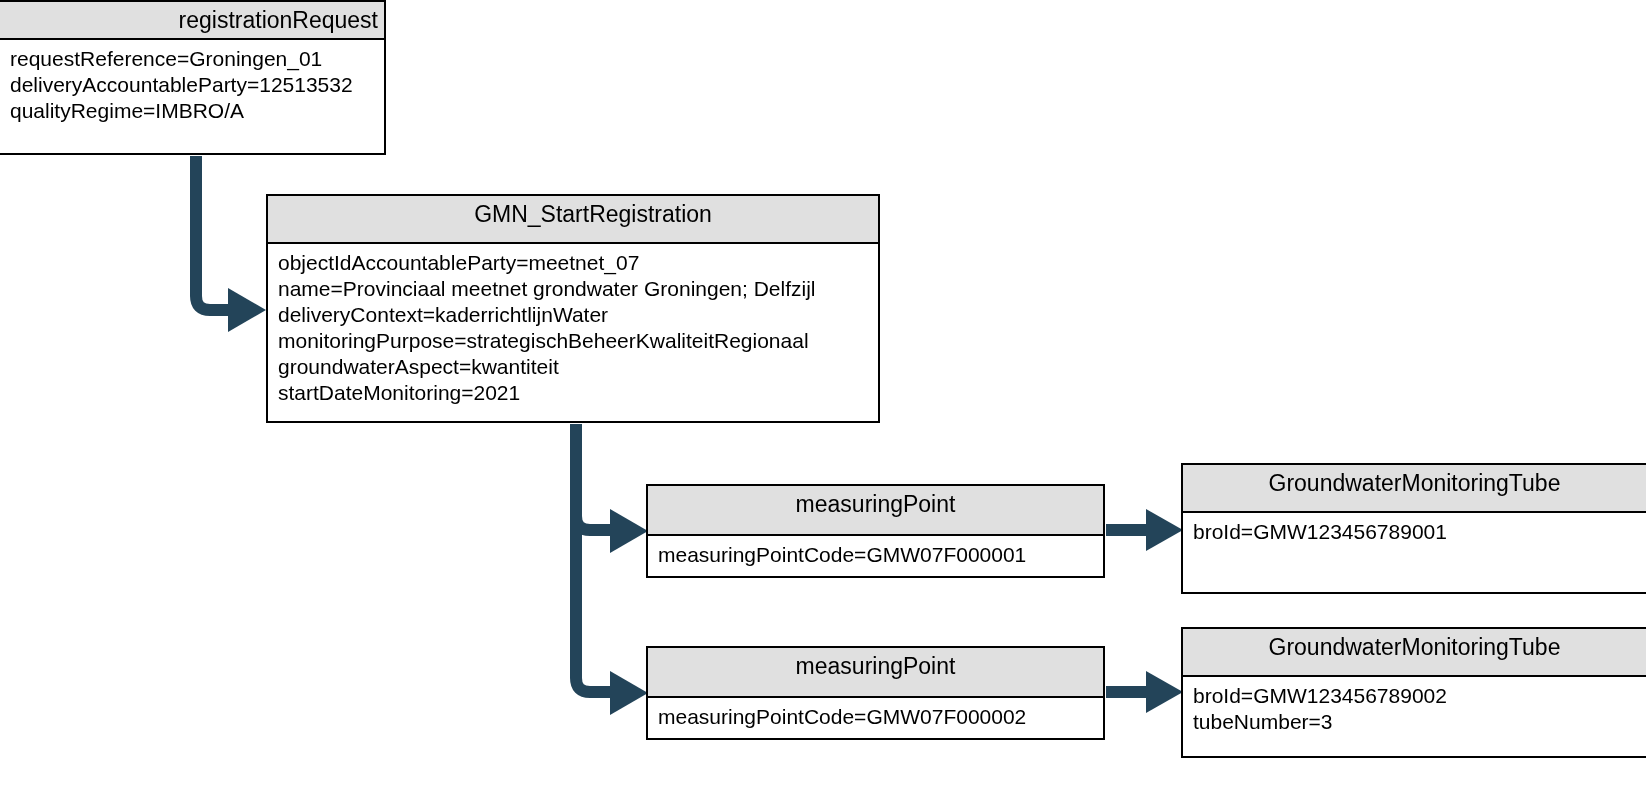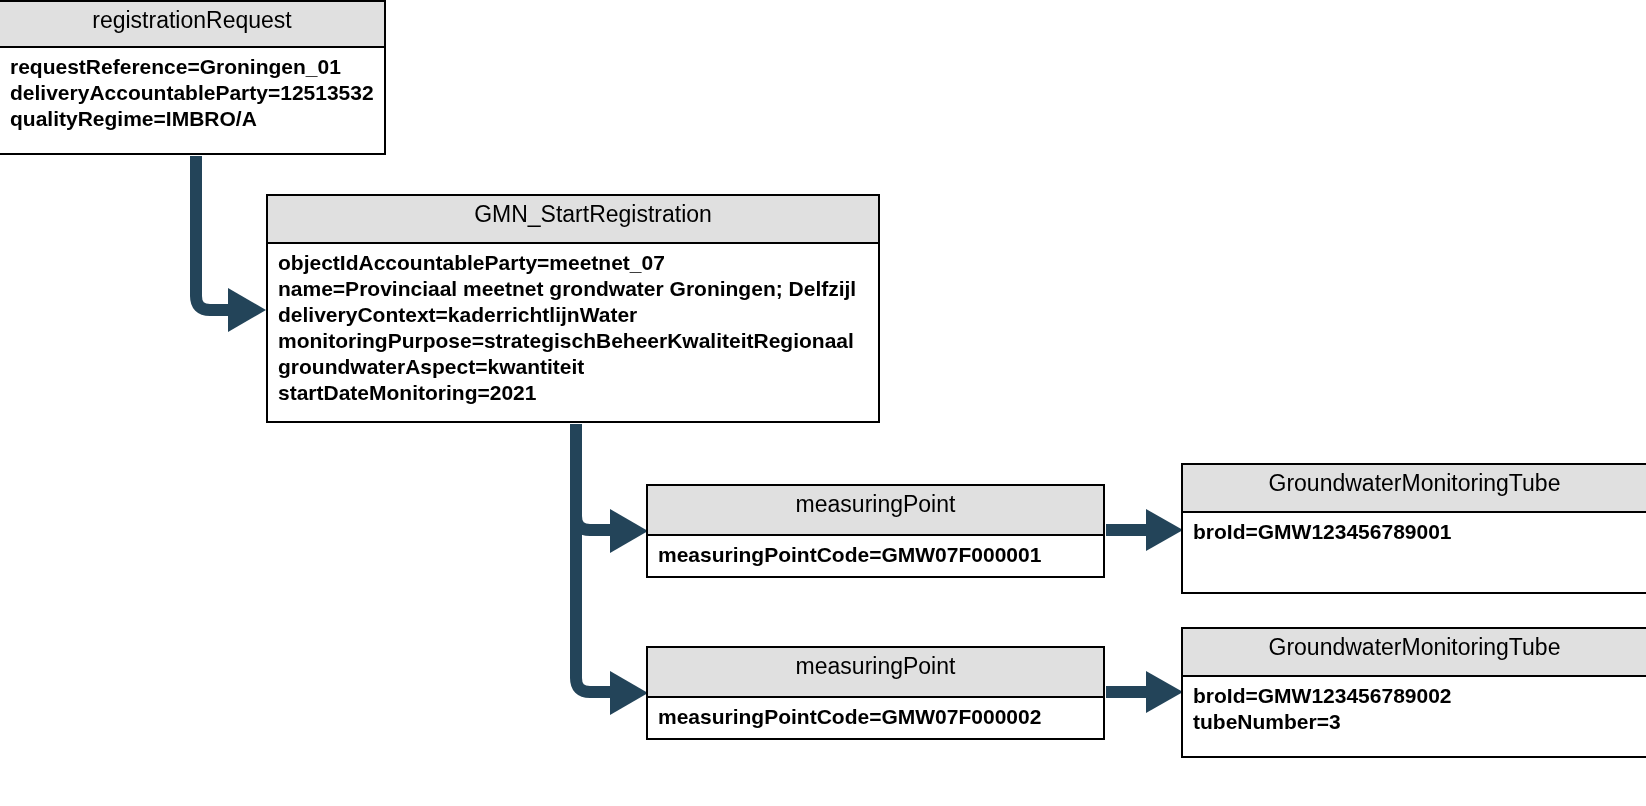--- a/index.html
+++ b/index.html
@@ -47,30 +47,29 @@
     padding: 7px 6px 9px 6px;
     white-space: nowrap;
   }
   .obj-body {
     box-sizing: border-box;
     padding: 6px 0 8px 10px;
     color: #000000;
     font-size: 21px;
     line-height: 26px;
     white-space: nowrap;
-    font-weight: bold;
   }
   .obj-body .attr {
     display: block;
     white-space: nowrap;
   }
 
   
   #box-registration-request { left: 0px;    top: 0px;   width: 386px;  height: 155px; border-left-width: 0px; }
-  #box-registration-request .obj-header { height: 46px; }
+  #box-registration-request .obj-header { height: 38px; text-align: right; }
   #box-gmn-start-registration { left: 266px; top: 194px; width: 614px; height: 229px; }
   #box-gmn-start-registration .obj-header { height: 48px; padding-left: 46px; }
   #box-measuring-point-1 { left: 646px; top: 484px; width: 459px; height: 94px; }
   #box-measuring-point-1 .obj-header { height: 50px; }
   #box-measuring-point-2 { left: 646px; top: 646px; width: 459px; height: 94px; }
   #box-measuring-point-2 .obj-header { height: 50px; }
   #box-monitoring-tube-1 { left: 1181px; top: 463px; width: 465px; height: 131px; border-right-width: 0px; }
   #box-monitoring-tube-1 .obj-header { height: 48px; }
   #box-monitoring-tube-2 { left: 1181px; top: 627px; width: 465px; height: 131px; border-right-width: 0px; }
   #box-monitoring-tube-2 .obj-header { height: 48px; }

